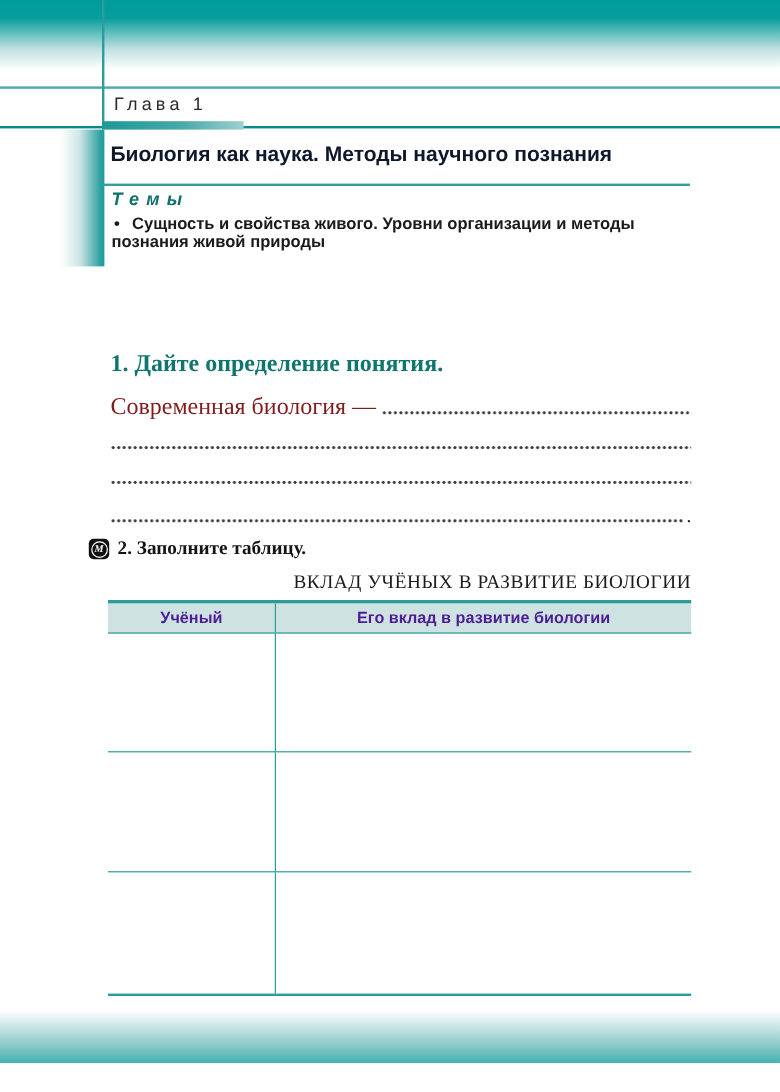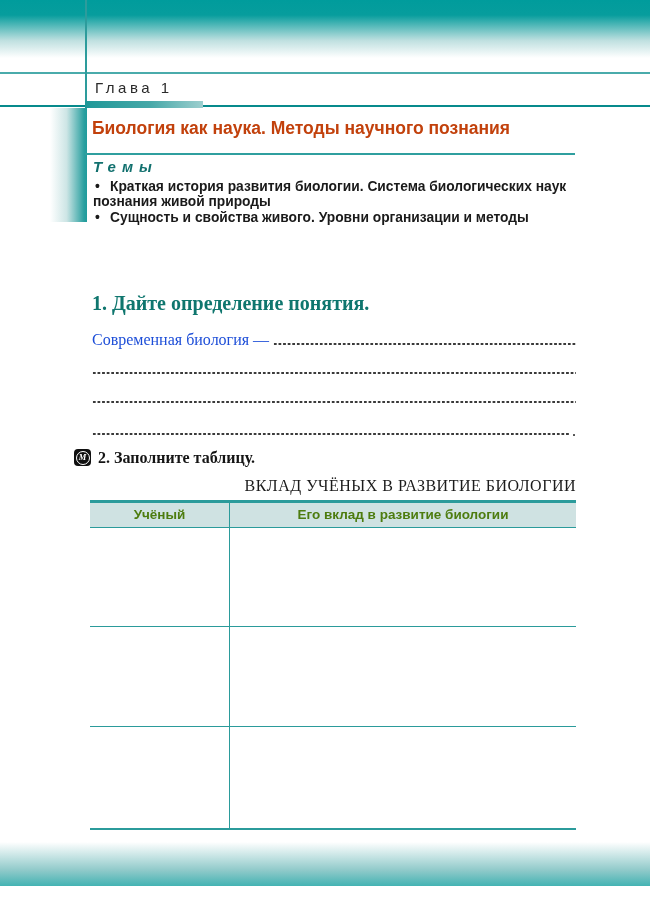--- a/index.html
+++ b/index.html
@@ -17,37 +17,37 @@
   .chapter-bar{position:absolute;left:85px;top:100.5px;width:118px;height:7.5px;
     background:linear-gradient(to right,#1f9898 0%,#46a8a8 55%,#9dcfcf 100%);}
   .left-grad-bar{position:absolute;left:50px;top:107.5px;width:37px;height:114px;
     background:linear-gradient(to right,#ffffff 0%,#cde5e5 45%,#2aa0a0 92%,#1f9c9c 100%);}
   .title-rule{position:absolute;left:85px;top:153px;width:490px;height:1.6px;background:#2f9f9f;}
 
   
   .chapter-label{position:absolute;left:95px;top:79px;font-size:15px;line-height:18px;
     letter-spacing:3.5px;color:#2a2a2a;}
   .chapter-title{position:absolute;left:92px;top:117px;font-size:17.5px;line-height:22px;
-    font-weight:bold;color:#c2410c;}
+    font-weight:bold;color:#0f172a;}
   .topics-heading{position:absolute;left:93px;top:159px;font-size:15px;line-height:16px;
     font-weight:bold;font-style:italic;letter-spacing:6px;color:#11706e;}
   .topics-list{position:absolute;left:93px;top:179px;width:486px;}
   .topic-line{height:15.4px;line-height:15.4px;font-size:13.8px;font-weight:bold;color:#1a1a1a;}
   .topic-line .bullet{display:inline-block;width:15px;padding-left:2px;}
 
   .section-heading{position:absolute;left:92px;top:252px;font-size:17.5px;line-height:20px;color:#222;}
   .section-heading .num{font-weight:bold;}
   .section-heading .ttl{font-weight:normal;margin-left:5px;}
 
   .serif{font-family:"Liberation Serif","DejaVu Serif",serif;}
   .task1-heading{position:absolute;left:92px;top:294px;font-size:20px;line-height:18px;
     font-weight:bold;color:#0f766e;}
 
   .def-row{position:absolute;left:92px;top:331px;width:484px;height:17px;display:flex;}
-  .def-term{font-size:16px;line-height:17px;color:#1d4ed8;white-space:pre;}
+  .def-term{font-size:20px;line-height:17px;color:#7f1d1d;white-space:pre;}
   .dots{flex:1;height:4px;align-self:flex-end;margin-bottom:2px;
     background:radial-gradient(circle,#3a3a3a 1.05px,transparent 1.5px) left bottom repeat-x;
     background-size:4.6px 4px;}
   .dotline{position:absolute;left:92px;width:484px;height:4px;
     background:radial-gradient(circle,#3a3a3a 1.05px,transparent 1.5px) left bottom repeat-x;
     background-size:4.6px 4px;}
   .dl2{top:371px;} .dl3{top:400px;}
   .dot-last{position:absolute;left:92px;top:423px;width:484px;height:15px;display:flex;}
   .dot-last .period{font-size:16px;line-height:15px;color:#1d1d1d;padding-left:2px;}
 
@@ -64,21 +64,21 @@
     font-size:16px;line-height:18px;letter-spacing:0.5px;color:#1b1b1b;}
 
   
   .wtable{position:absolute;left:90px;top:500px;width:486px;
     border-top:3px solid #2b9b9b;border-bottom:2px solid #2b9b9b;}
   .trow{display:flex;}
   .trow .c1{width:140px;border-right:1.6px solid #2b9b9b;box-sizing:border-box;}
   .trow .c2{flex:1;}
   .thead{background:#cfe2e2;border-bottom:1.6px solid #2b9b9b;}
   .thead .c1,.thead .c2{height:23.5px;line-height:24px;text-align:center;
-    font-size:13.5px;font-weight:bold;color:#4d7c0f;}
+    font-size:13.5px;font-weight:bold;color:#4c1d95;}
   .tbodyrow{height:98.5px;}
   .tbodyrow + .tbodyrow{border-top:1.6px solid #2b9b9b;}
   .tbodyrow.last{height:101px;}
 </style>
 </head>
 <body>
 
 <div id="page">
 
   <div class="top-banner"></div>
@@ -91,27 +91,24 @@
   <div class="chapter-bar"></div>
   <div class="left-grad-bar"></div>
 
   <div class="chapter-title">Биология как наука. Методы научного познания</div>
   <div class="title-rule"></div>
 
   <div class="topics-heading">Темы</div>
 
   <div class="topics-list">
     <div class="topic-line">
-      <span class="bullet">•</span><span>Краткая история развития биологии. Система биологических наук</span>
+      <span class="bullet">•</span><span>Сущность и свойства живого. Уровни организации и методы</span>
     </div>
     <div class="topic-line">
       <span>познания живой природы</span>
-    </div>
-    <div class="topic-line">
-      <span class="bullet">•</span><span>Сущность и свойства живого. Уровни организации и методы</span>
     </div>
   </div>
 
 
   <div class="task1-heading serif">1. Дайте определение понятия.</div>
 
   <div class="def-row">
     <span class="def-term serif">Современная биология — </span>
     <div class="dots"></div>
   </div>

